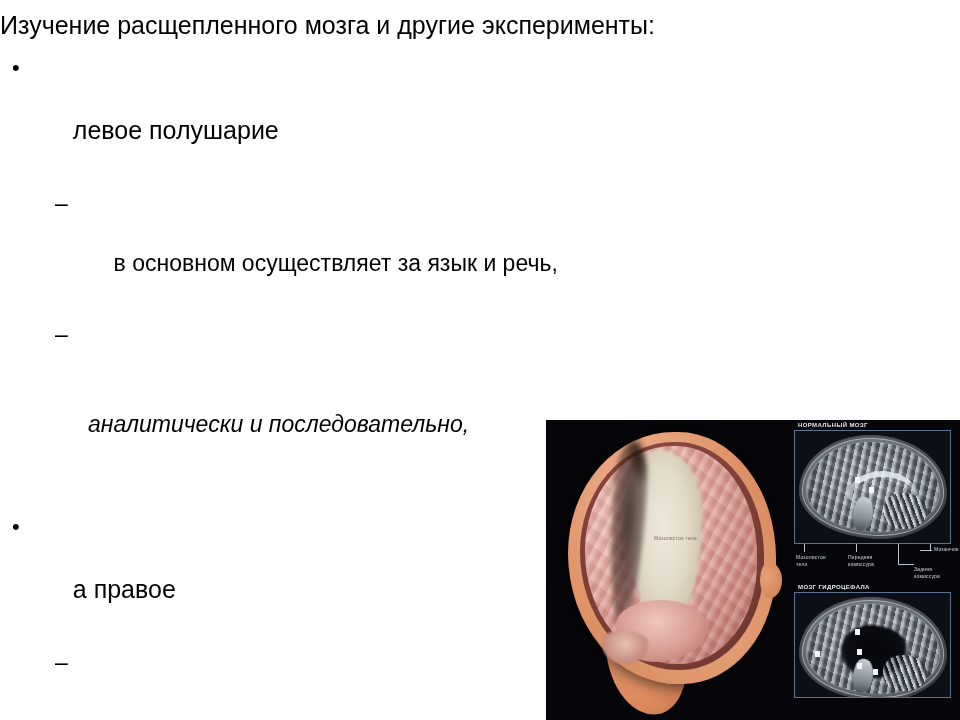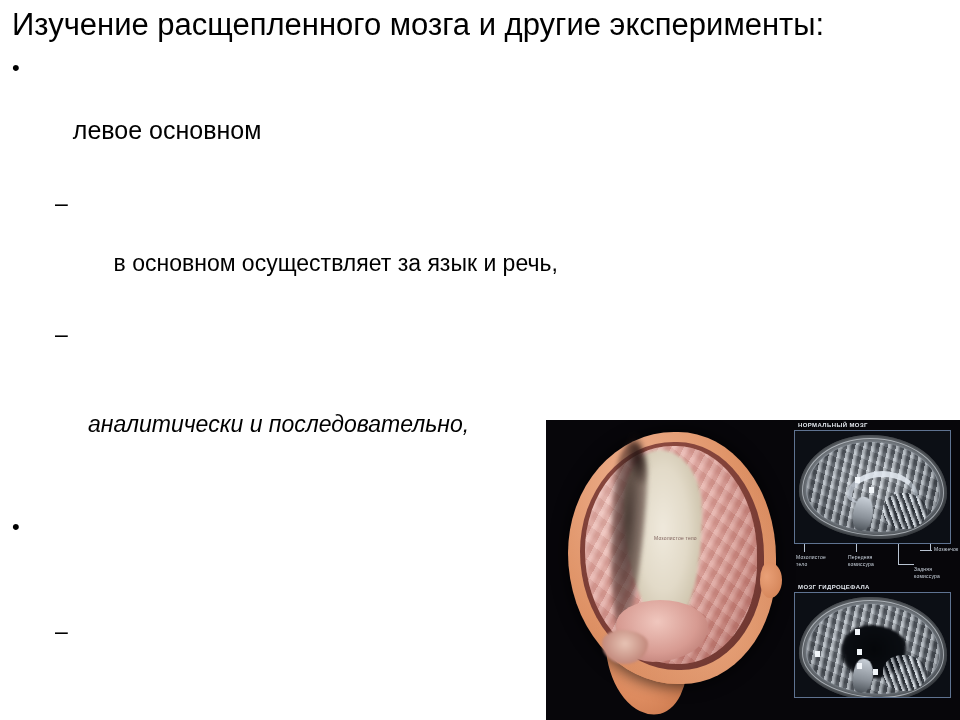--- a/index.html
+++ b/index.html
@@ -18,24 +18,24 @@
 
   
   .slide-text {
     position: absolute;
     left: 0;
     top: 0;
     width: 960px;
   }
 
   .slide-title {
-    font-size: 31px;
+    font-size: 25px;
     line-height: 30px;
     color: #000;
-    padding: 10px 0 0 12px;
+    padding: 10px 0 0 0;
     white-space: pre;
   }
 
   .bullet-l1 {
     position: relative;
     font-size: 25px;
     line-height: 31px;
     padding-left: 45px;
     margin-top: 13px;
     white-space: pre;
@@ -364,35 +364,36 @@
 </style>
 </head>
 <body>
 
 <div class="slide-text">
 
   <div class="slide-title">Изучение расщепленного мозга и другие эксперименты:</div>
 
   <div class="bullet-l1">
     <span class="marker">•</span>
-    <span>левое основном</span>
+    <span>левое полушарие</span>
   </div>
 
   <div class="bullet-l2">
     <span class="marker">–</span>
     <span>в основном осуществляет за язык и речь,</span>
   </div>
 
   <div class="bullet-l2">
     <span class="marker">–</span>
     <span class="cont">аналитически и последовательно,</span>
   </div>
 
   <div class="bullet-l1">
     <span class="marker">•</span>
+    <span>а правое</span>
   </div>
 
   <div class="bullet-l2">
     <span class="marker">–</span>
     
     
   </div>
 
 </div>
 

